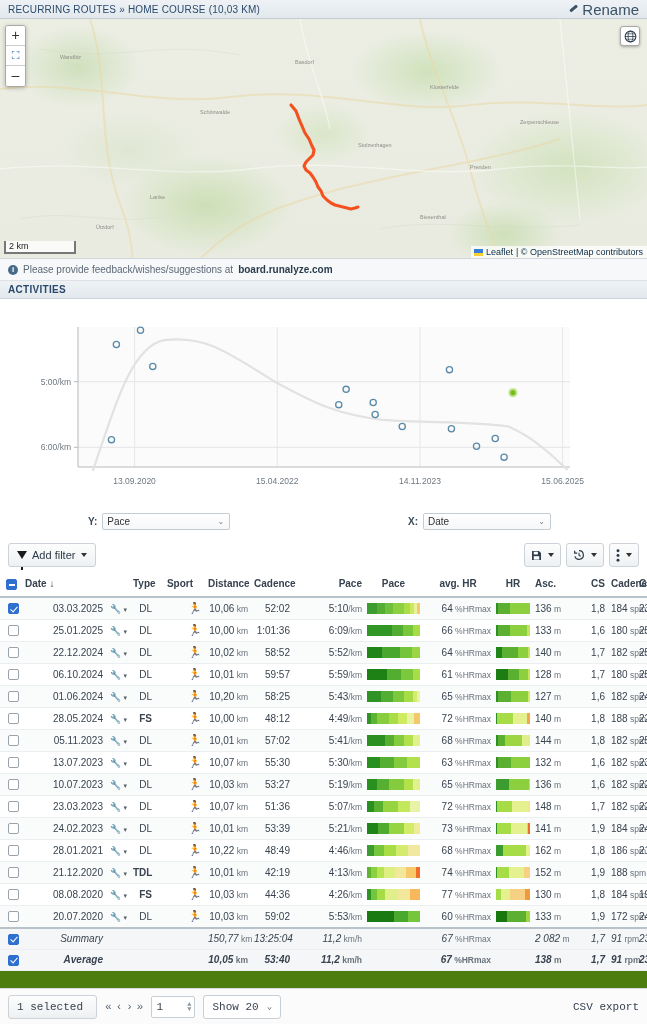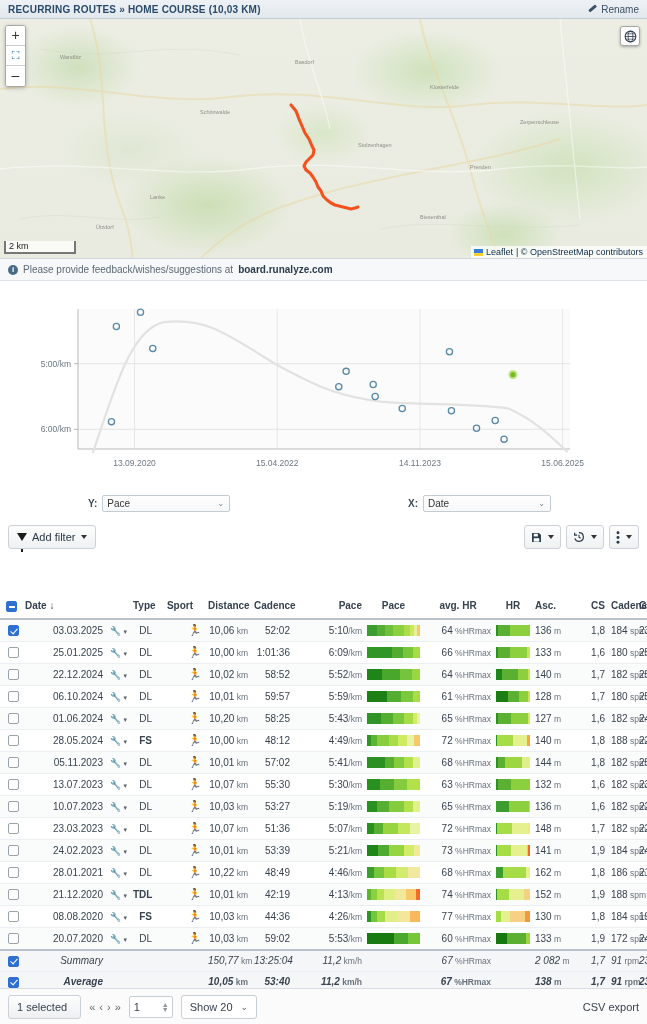--- a/index.html
+++ b/index.html
@@ -17,28 +17,28 @@
   
   .titlebar {
     height: 19px;
     background: linear-gradient(#eef2f5, #e2e8ed);
     border-bottom: 1px solid #c3ccd4;
     display: flex; align-items: center;
     padding: 0 8px;
     flex: 0 0 19px;
   }
   .titlebar .crumb {
-    font-size: 10px; font-weight: bold;
+    font-size: 10px; font-weight: normal;
     letter-spacing: .2px;
     color: #2b4a6b;
     text-transform: uppercase;
   }
   .titlebar .spacer { flex: 1; }
   .titlebar .rename {
-    font-size: 10px; color: #3b5166; display: flex; align-items: center; gap: 4px;
+    font-size: 15px; color: #3b5166; display: flex; align-items: center; gap: 4px;
   }
   .pencil { display:inline-block; width:9px; height:9px; position:relative; }
   .pencil::before{
     content:""; position:absolute; left:0; top:2px; width:9px; height:2.5px;
     background:#3b5166; transform: rotate(-40deg); border-radius:1px;
   }
 
   
   .map {
     position: relative;
@@ -164,21 +164,21 @@
     display:flex; align-items:center; gap:5px;
     height: 24px;
   }
   .btn .caret { border-left:3px solid transparent; border-right:3px solid transparent; border-top:4px solid #333; margin-left:1px; }
   .funnel { width:0;height:0;border-left:5px solid transparent;border-right:5px solid transparent;border-top:8px solid #1b1b1b; position:relative; }
   .funnel::after{content:"";position:absolute;left:-1px;top:8px;width:2px;height:3px;background:#1b1b1b;}
   .right-btns { position:absolute; right: 8px; display:flex; gap:5px; }
   .right-btns .btn { padding: 4px 6px; }
 
   
-  .tablewrap { flex: 1 1 auto; overflow: hidden; background: #4d7c0f; margin-top: 40px; }
+  .tablewrap { flex: 1 1 auto; overflow: hidden; background: #4d7c0f; }
   table.acts { width: 100%; border-collapse: collapse; font-size: 10px; table-layout: fixed; }
   table.acts thead th {
     background: #fff;
     border-bottom: 2px solid #b9c1c9;
     font-size: 10px; font-weight: bold; color: #37424f;
     padding: 6px 3px 6px 3px;
     text-align: right; white-space: nowrap;
     vertical-align: middle;
   }
   table.acts thead th.l { text-align: left; }
@@ -216,21 +216,21 @@
   .bar span { display: block; height: 100%; }
   .sumrow td { border-top: 2px solid #b9c1c9; border-bottom: none; background: #f5f6f7 !important; font-style: italic; }
   .avgrow td { background: #f5f6f7 !important; font-style: italic; border-bottom:none;font-weight:bold; }
 
   
   .footer {
     flex: 0 0 36px; height: 36px;
     border-top: 1px solid #d7dde2;
     background: #fbfbfc;
     display: flex; align-items: center; gap: 8px;
-    padding: 16px 8px; font-size: 11px; color:#37424f;
+    padding: 16px 8px; font-size: 11px; color:#37424f;font-family:Liberation Mono, monospace;
   }
   .footer .sel-btn {
     border:1px solid #ccd2d8; border-radius:3px;
     background: linear-gradient(#fdfdfd,#edf0f2);
     padding: 5px 8px; display:flex; align-items:center; gap:5px; cursor:pointer;
     font-size: 11px;
   }
   .pager { display:flex; align-items:center; gap:4px; color:#5b6773; }
   .pager span { cursor:pointer; font-size:11px; }
   .pginfo b { color:#2a3540; }
@@ -319,20 +319,23 @@
       <span>| © OpenStreetMap contributors</span>
     </div>
   </div>
 
   <div class="feedback">
     <span class="info-dot">i</span>
     <span>Please provide feedback/wishes/suggestions at</span>
     <b>board.runalyze.com</b>
   </div>
 
+  <div class="section-head">
+    <span>ACTIVITIES</span>
+  </div>
 
   <div class="chartwrap">
     <svg class="chart-svg" id="chart" width="647" height="205">
         <rect x="78" y="28" width="492" height="140" fill="#fbfbfb"></rect>
         <line x1="134.58" y1="28" x2="134.58" y2="168" stroke="#e7e7e7" stroke-width="1"></line>
         <line x1="277.26" y1="28" x2="277.26" y2="168" stroke="#e7e7e7" stroke-width="1"></line>
         <line x1="419.94" y1="28" x2="419.94" y2="168" stroke="#e7e7e7" stroke-width="1"></line>
         <line x1="562.62" y1="28" x2="562.62" y2="168" stroke="#e7e7e7" stroke-width="1"></line>
         <line x1="78" y1="82.6875" x2="570" y2="82.6875" stroke="#e4e4e4" stroke-width="1"></line>
         <line x1="78" y1="148.3125" x2="570" y2="148.3125" stroke="#e4e4e4" stroke-width="1"></line>

